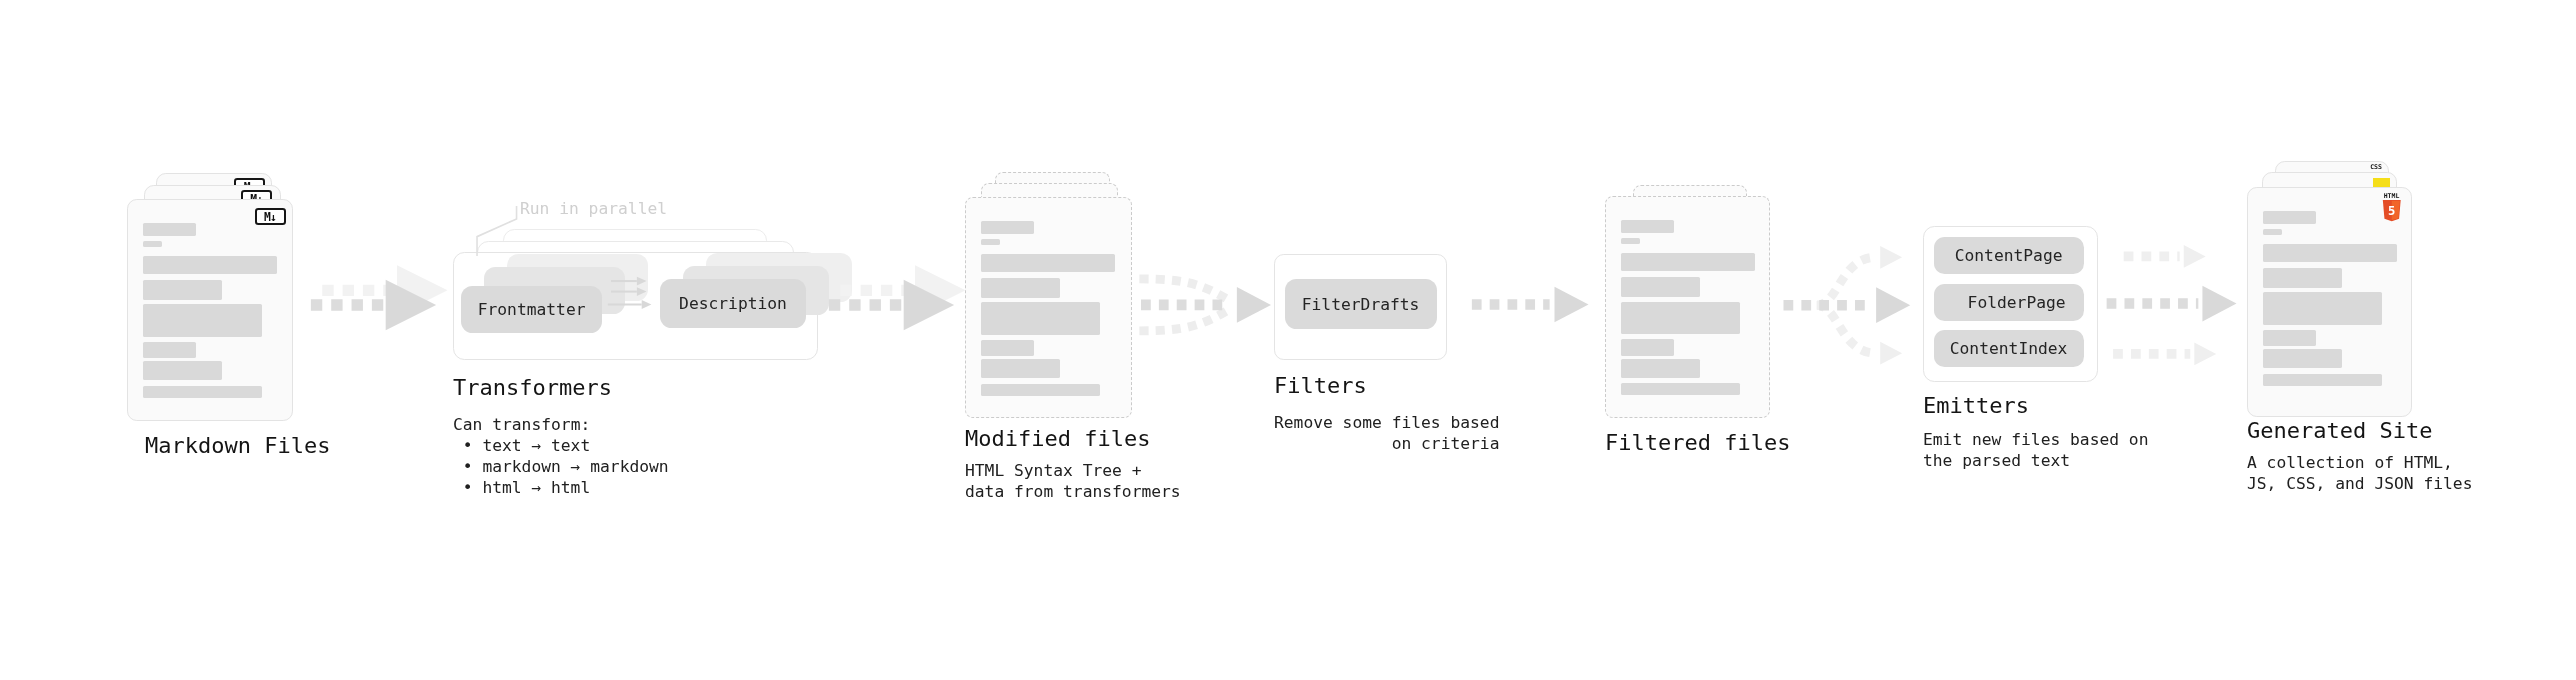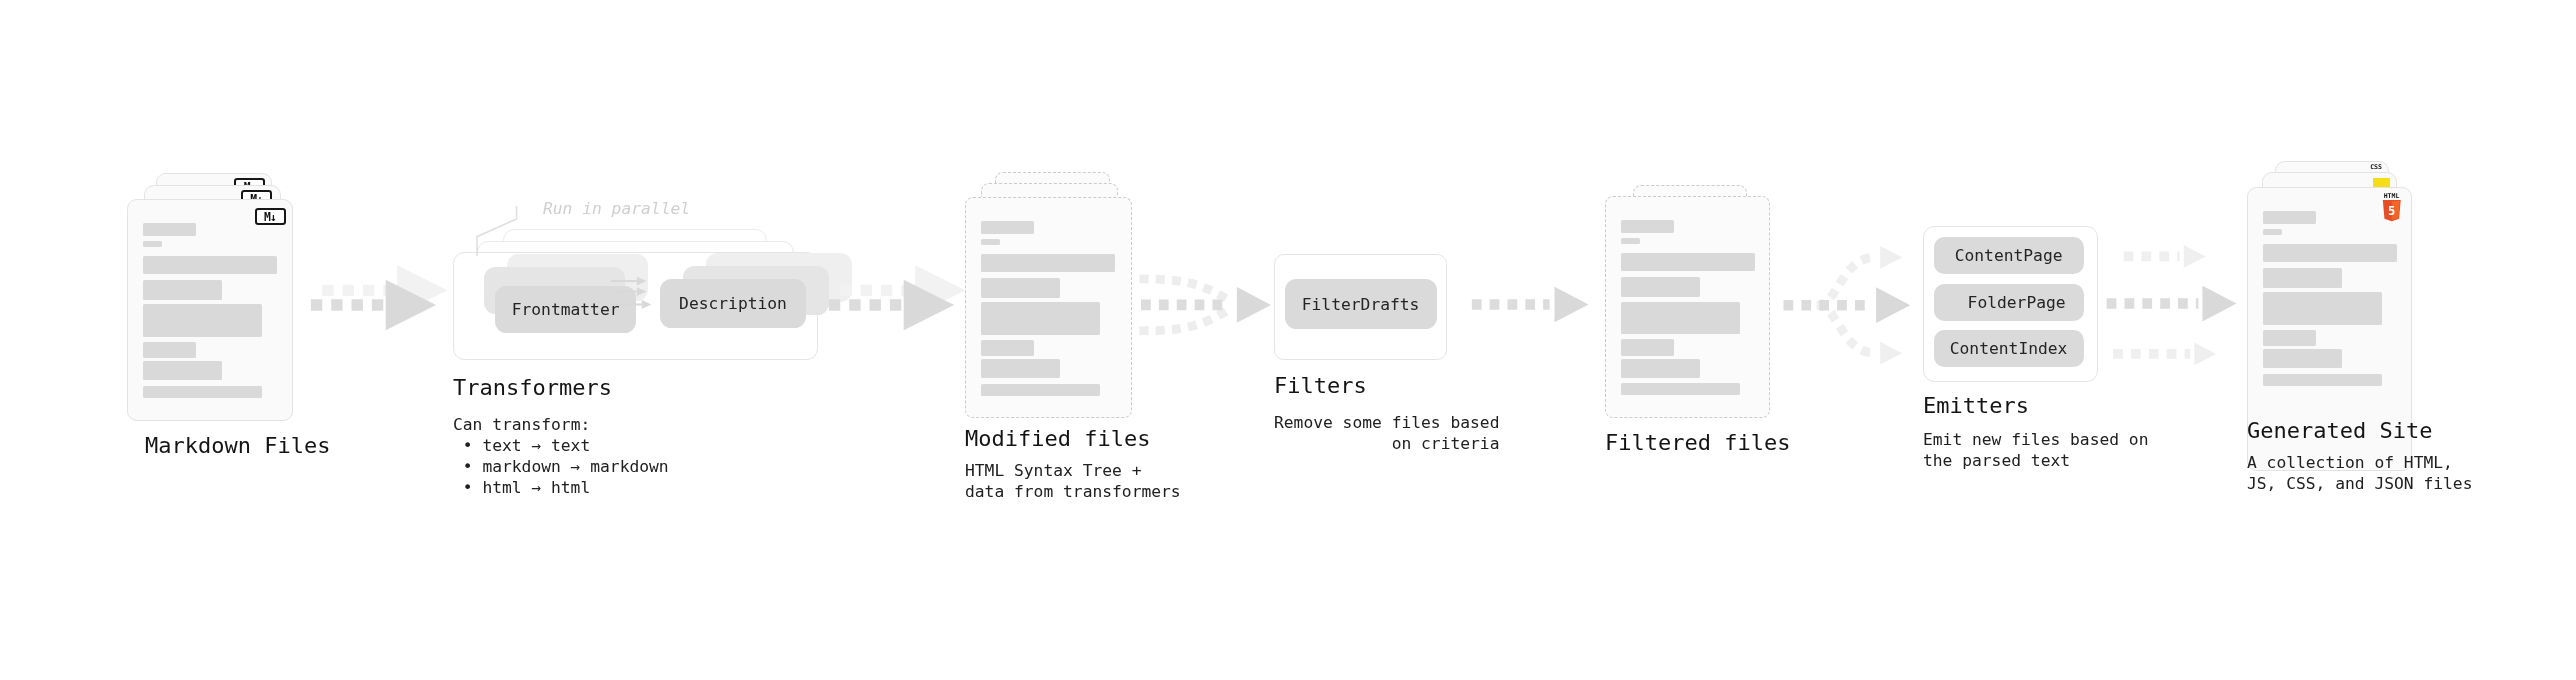--- a/index.html
+++ b/index.html
@@ -90,36 +90,36 @@
   <div class="stage" style="left:453px;top:203px;width:382px;height:317px;">
     <div class="tool-box" style="left:50px;top:26px;width:264px;height:75px;border-color:#ececec;"></div>
     <div class="tool-box" style="left:24.4px;top:38px;width:317px;height:80px;border-color:#e9e9e9;"></div>
     <div class="tool-box" style="left:0;top:49px;width:365px;height:108px;"></div>
 
     <div class="ghost ghost2" style="left:54px;top:51px;width:141px;height:47px;"></div>
     <div class="ghost ghost1" style="left:31px;top:64px;width:141px;height:47px;"></div>
     <div class="ghost ghost2" style="left:253px;top:50px;width:146px;height:49px;"></div>
     <div class="ghost ghost1" style="left:230px;top:63px;width:146px;height:49px;"></div>
 
-    <div class="pill" style="left:8.1px;top:83px;width:141px;height:47px;margin-left:34px;">Frontmatter</div>
+    <div class="pill" style="left:8.1px;top:83px;width:141px;height:47px;">Frontmatter</div>
     <div class="pill" style="left:207px;top:76px;width:146px;height:49px;">Description</div>
 
     <svg class="abs" style="left:153px;top:70px;" width="52" height="42" viewBox="0 0 64 52">
       <line x1="6" y1="10" x2="38" y2="10" stroke="#d8d8d8" stroke-width="2.5"></line>
         <polygon points="38,4.5 38,15.5 50,10" fill="#d8d8d8"></polygon>
       <line x1="6" y1="23" x2="38" y2="23" stroke="#d8d8d8" stroke-width="2.5"></line>
         <polygon points="38,17.5 38,28.5 50,23" fill="#d8d8d8"></polygon>
       <line x1="2" y1="39" x2="44" y2="39" stroke="#d8d8d8" stroke-width="2.5"></line>
         <polygon points="44,33.5 44,44.5 56,39" fill="#d8d8d8"></polygon>
     </svg>
 
     <svg class="abs" style="left:20.3px;top:0.8px;" width="50" height="54" viewBox="0 0 62 66">
       <polyline points="54,2 54,18 5,40 5,64" fill="none" stroke="#e0e0e0" stroke-width="2"></polyline>
     </svg>
-    <div class="annotation" style="left:90px;top:-4.1px;font-style:italic;">Run in parallel</div>
+    <div class="annotation" style="left:67px;top:-4.1px;">Run in parallel</div>
 
     <div class="stage-label" style="left:0;top:173px;">Transformers</div>
     <div class="body-text" style="left:0;top:211px;">
       <div>Can transform:</div>
       <div class="indent">• text → text</div>
       <div class="indent">• markdown → markdown</div>
       <div class="indent">• html → html</div>
     </div>
   </div>
 
@@ -224,21 +224,21 @@
   <div class="stage" style="left:2247px;top:161px;width:236px;height:341px;">
     <div class="file-card" style="left:28.4px;top:0;width:114px;height:50px;">
       <div class="css-badge" style="right:6.5px;top:2.4px;">
         <div class="css-txt">CSS</div>
         <div class="css-bar"></div>
       </div>
     </div>
     <div class="file-card" style="left:15.4px;top:11.4px;width:135px;height:59px;">
       <div class="js-badge" style="right:6.5px;top:4.9px;"></div>
     </div>
-    <div class="file-card" style="left:0;top:26px;width:165px;height:284px;">
+    <div class="file-card" style="left:0;top:26px;width:165px;height:230px;">
       <div class="html5-badge" style="right:9px;top:4.9px;">
         <div class="html5-txt">HTML</div>
         <svg width="19.5" height="22" viewBox="0 0 24 27" style="display:block;margin:0 auto;">
           <polygon points="1,0 23,0 21,23 12,26 3,23" fill="#e44d26"></polygon>
           <polygon points="12,1 22,1 20.3,22.4 12,25" fill="#f16529"></polygon>
           <text x="12" y="19" text-anchor="middle" font-size="15" font-weight="bold" fill="#ffffff" font-family="DejaVu Sans Mono, monospace">5</text>
         </svg>
       </div>
       <div class="bars">
         <div class="bar b1"></div>

